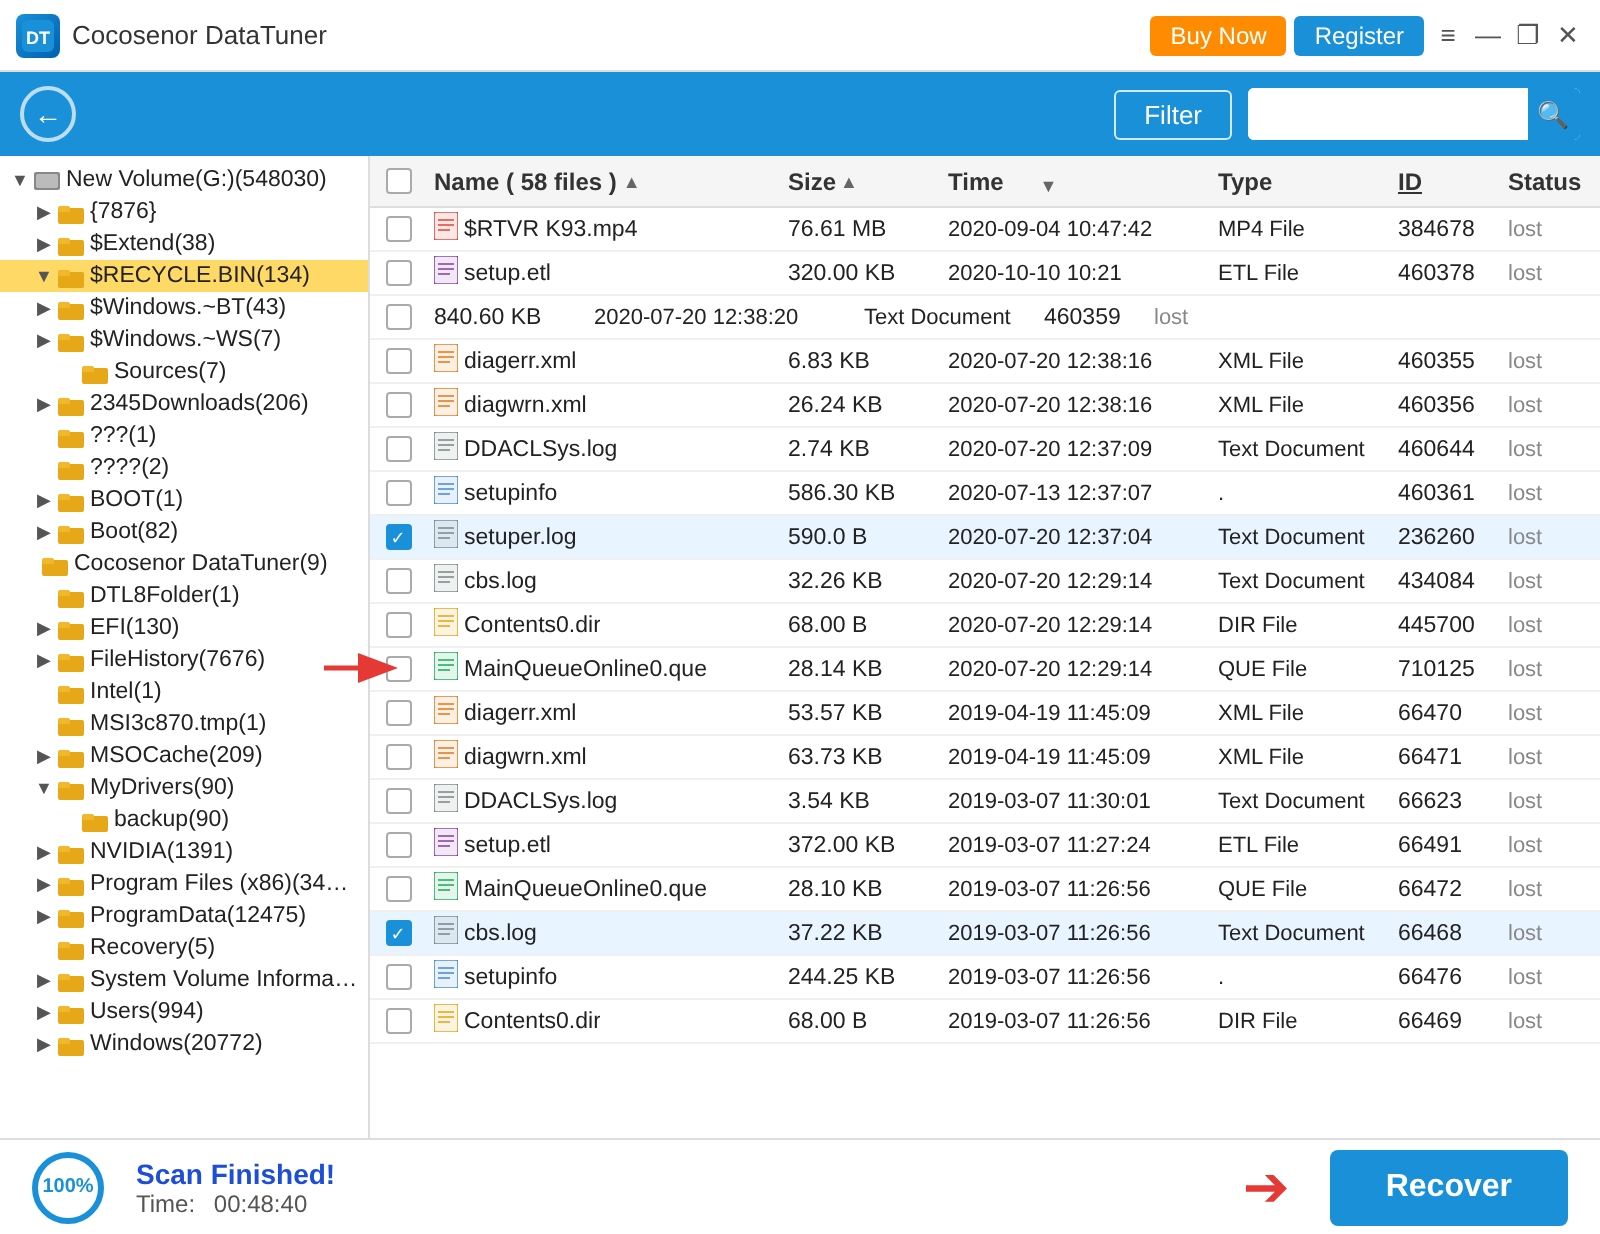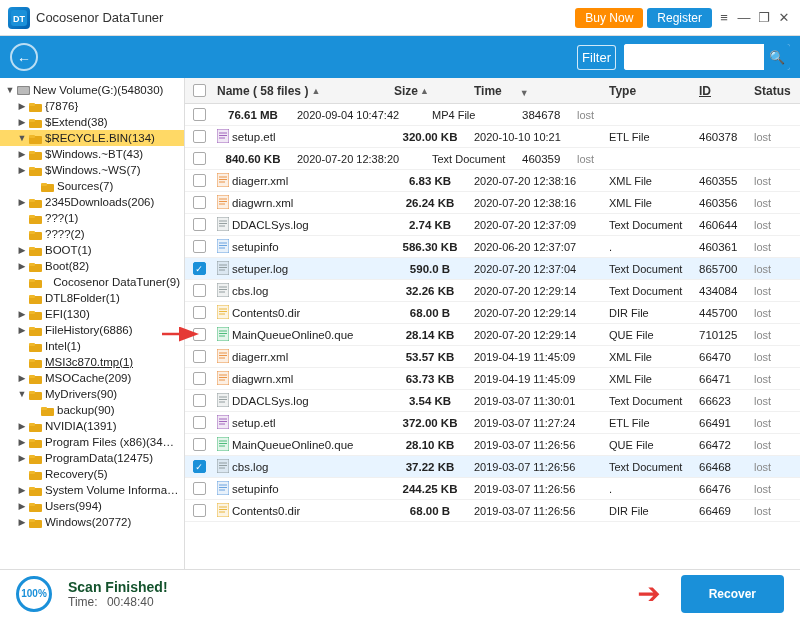--- a/index.html
+++ b/index.html
@@ -75,21 +75,21 @@
       cursor: pointer;
       color: #fff;
       font-size: 14px;
     }
     .nav-spacer { flex: 1; }
     .filter-btn {
       background: #1a90d9;
       color: #fff;
       border: 1px solid rgba(255,255,255,0.8);
       border-radius: 3px;
-      padding: 4px 4px;
+      padding: 4px 14px;
       font-size: 13px;
       cursor: pointer;
     }
     .search-box {
       display: flex; align-items: center;
       background: #fff;
       border-radius: 3px;
       height: 26px;
       overflow: hidden;
     }
@@ -218,22 +218,21 @@
     }
     .file-row .col-name {
       flex: 1;
       padding: 0 4px;
       display: flex; align-items: center; gap: 3px;
       overflow: hidden;
     }
     .file-row .col-size {
       width: 80px; flex-shrink: 0;
       padding: 0 4px;
-      text-align: center;
-      font-weight: bold;
+      text-align: left;
     }
     .file-row .col-time {
       width: 135px; flex-shrink: 0;
       padding: 0 4px;
       font-size: 11px;
     }
     .file-row .col-type {
       width: 90px; flex-shrink: 0;
       padding: 0 4px;
       font-size: 11px;
@@ -289,21 +288,21 @@
       font-weight: bold;
       color: #1a90d9;
       flex-shrink: 0;
     }
     .scan-status {
       display: flex; flex-direction: column;
     }
     .scan-finished-text {
       font-size: 14px;
       font-weight: bold;
-      color: #14532d;
+      color: #1d4ed8;
     }
     .scan-time-text {
       font-size: 12px;
       color: #555;
     }
     .bottom-spacer { flex: 1; }
     
     
     .arrow-container {
       display: flex; align-items: center;
@@ -313,21 +312,21 @@
       font-size: 28px;
       margin-right: 4px;
     }
 
     .recover-btn {
       background: #1a90d9;
       color: #fff;
       border: none;
       border-radius: 4px;
       padding: 10px 28px;
-      font-size: 12px;
+      font-size: 16px;
       font-weight: 600;
       cursor: pointer;
       height: 38px;
       display: flex; align-items: center; justify-content: center;
     }
 
     ::-webkit-scrollbar { width: 6px; height: 6px; }
     ::-webkit-scrollbar-track { background: #f1f1f1; }
     ::-webkit-scrollbar-thumb { background: #c1c1c1; border-radius: 3px; }
   </style>
@@ -482,21 +481,21 @@
       <div class="tree-item" style="padding-left: 16px;">
         <span class="tree-toggle" style="font-size: 9px; color: rgb(85, 85, 85);">▶</span>
         <span class="tree-icon">
           <svg width="13" height="11" viewBox="0 0 13 11">
             <rect x="0" y="3" width="13" height="8" rx="1" fill="#e6a817"></rect>
             <rect x="0" y="2" width="6" height="3" rx="1" fill="#f0b82a"></rect>
           </svg>
         </span>
         <span class="tree-label">Boot(82)</span>
       </div>
-      <div class="tree-item" style="padding-left: 8px; justify-content: space-between;">
+      <div class="tree-item" style="padding-left: 8px;">
         <span class="tree-toggle" style="font-size: 9px; color: rgb(85, 85, 85);"></span>
         <span class="tree-icon">
           <svg width="13" height="11" viewBox="0 0 13 11">
             <rect x="0" y="3" width="13" height="8" rx="1" fill="#e6a817"></rect>
             <rect x="0" y="2" width="6" height="3" rx="1" fill="#f0b82a"></rect>
           </svg>
         </span>
         <span class="tree-label">Cocosenor DataTuner(9)</span>
       </div>
       <div class="tree-item" style="padding-left: 16px;">
@@ -520,33 +519,33 @@
         <span class="tree-label">EFI(130)</span>
       </div>
       <div class="tree-item" style="padding-left: 16px;">
         <span class="tree-toggle" style="font-size: 9px; color: rgb(85, 85, 85);">▶</span>
         <span class="tree-icon">
           <svg width="13" height="11" viewBox="0 0 13 11">
             <rect x="0" y="3" width="13" height="8" rx="1" fill="#e6a817"></rect>
             <rect x="0" y="2" width="6" height="3" rx="1" fill="#f0b82a"></rect>
           </svg>
         </span>
-        <span class="tree-label">FileHistory(6886)</span>
+        <span class="tree-label">FileHistory(7676)</span>
       </div>
       <div class="tree-item" style="padding-left: 16px;">
         <span class="tree-toggle" style="font-size: 9px; color: rgb(85, 85, 85);"></span>
         <span class="tree-icon">
           <svg width="13" height="11" viewBox="0 0 13 11">
             <rect x="0" y="3" width="13" height="8" rx="1" fill="#e6a817"></rect>
             <rect x="0" y="2" width="6" height="3" rx="1" fill="#f0b82a"></rect>
           </svg>
         </span>
         <span class="tree-label">Intel(1)</span>
       </div>
-      <div class="tree-item" style="padding-left: 16px; text-decoration: underline;">
+      <div class="tree-item" style="padding-left: 16px;">
         <span class="tree-toggle" style="font-size: 9px; color: rgb(85, 85, 85);"></span>
         <span class="tree-icon">
           <svg width="13" height="11" viewBox="0 0 13 11">
             <rect x="0" y="3" width="13" height="8" rx="1" fill="#e6a817"></rect>
             <rect x="0" y="2" width="6" height="3" rx="1" fill="#f0b82a"></rect>
           </svg>
         </span>
         <span class="tree-label">MSI3c870.tmp(1)</span>
       </div>
       <div class="tree-item" style="padding-left: 16px;">
@@ -677,20 +676,29 @@
       </div>
       <div class="col-status">
         <span>Status</span>
       </div>
     </div>
 
     <div class="file-list" id="file-list">
     <div class="file-row">
           <div class="col-check">
             <div class="cb"></div>
+          </div>
+          <div class="col-name">
+            <span style="color: rgb(231, 76, 60); font-size: 11px; flex-shrink: 0;"><svg width="12" height="14" viewBox="0 0 12 14">
+                <rect x="0" y="0" width="12" height="14" rx="1" fill="#e74c3c20" stroke="#e74c3c" stroke-width="0.8"></rect>
+                <line x1="2" y1="4" x2="10" y2="4" stroke="#e74c3c" stroke-width="0.8"></line>
+                <line x1="2" y1="6.5" x2="10" y2="6.5" stroke="#e74c3c" stroke-width="0.8"></line>
+                <line x1="2" y1="9" x2="8" y2="9" stroke="#e74c3c" stroke-width="0.8"></line>
+              </svg></span>
+            <span class="file-name-text">$RTVR K93.mp4</span>
           </div>
           <div class="col-size">76.61 MB</div>
           <div class="col-time">2020-09-04 10:47:42</div>
           <div class="col-type">MP4 File</div>
           <div class="col-id">384678</div>
           <div class="col-status">lost</div>
         </div>
         <div class="file-row">
           <div class="col-check">
             <div class="cb"></div>
@@ -784,42 +792,42 @@
           <div class="col-name">
             <span style="color: rgb(74, 144, 217); font-size: 11px; flex-shrink: 0;"><svg width="12" height="14" viewBox="0 0 12 14">
                 <rect x="0" y="0" width="12" height="14" rx="1" fill="#4a90d920" stroke="#4a90d9" stroke-width="0.8"></rect>
                 <line x1="2" y1="4" x2="10" y2="4" stroke="#4a90d9" stroke-width="0.8"></line>
                 <line x1="2" y1="6.5" x2="10" y2="6.5" stroke="#4a90d9" stroke-width="0.8"></line>
                 <line x1="2" y1="9" x2="8" y2="9" stroke="#4a90d9" stroke-width="0.8"></line>
               </svg></span>
             <span class="file-name-text">setupinfo</span>
           </div>
           <div class="col-size">586.30 KB</div>
-          <div class="col-time">2020-06-20 12:37:07</div>
+          <div class="col-time">2020-07-13 12:37:07</div>
           <div class="col-type">.</div>
           <div class="col-id">460361</div>
           <div class="col-status">lost</div>
         </div>
         <div class="file-row checked-row" style="position: relative;">
           <div class="col-check">
             <div class="cb checked"></div>
           </div>
           <div class="col-name">
             <span style="color: rgb(127, 140, 141); font-size: 11px; flex-shrink: 0;"><svg width="12" height="14" viewBox="0 0 12 14">
                 <rect x="0" y="0" width="12" height="14" rx="1" fill="#7f8c8d20" stroke="#7f8c8d" stroke-width="0.8"></rect>
                 <line x1="2" y1="4" x2="10" y2="4" stroke="#7f8c8d" stroke-width="0.8"></line>
                 <line x1="2" y1="6.5" x2="10" y2="6.5" stroke="#7f8c8d" stroke-width="0.8"></line>
                 <line x1="2" y1="9" x2="8" y2="9" stroke="#7f8c8d" stroke-width="0.8"></line>
               </svg></span>
             <span class="file-name-text">setuper.log</span>
           </div>
           <div class="col-size">590.0 B</div>
           <div class="col-time">2020-07-20 12:37:04</div>
           <div class="col-type">Text Document</div>
-          <div class="col-id">865700</div>
+          <div class="col-id">236260</div>
           <div class="col-status">lost</div>
         </div>
         <div class="file-row">
           <div class="col-check">
             <div class="cb"></div>
           </div>
           <div class="col-name">
             <span style="color: rgb(127, 140, 141); font-size: 11px; flex-shrink: 0;"><svg width="12" height="14" viewBox="0 0 12 14">
                 <rect x="0" y="0" width="12" height="14" rx="1" fill="#7f8c8d20" stroke="#7f8c8d" stroke-width="0.8"></rect>
                 <line x1="2" y1="4" x2="10" y2="4" stroke="#7f8c8d" stroke-width="0.8"></line>

